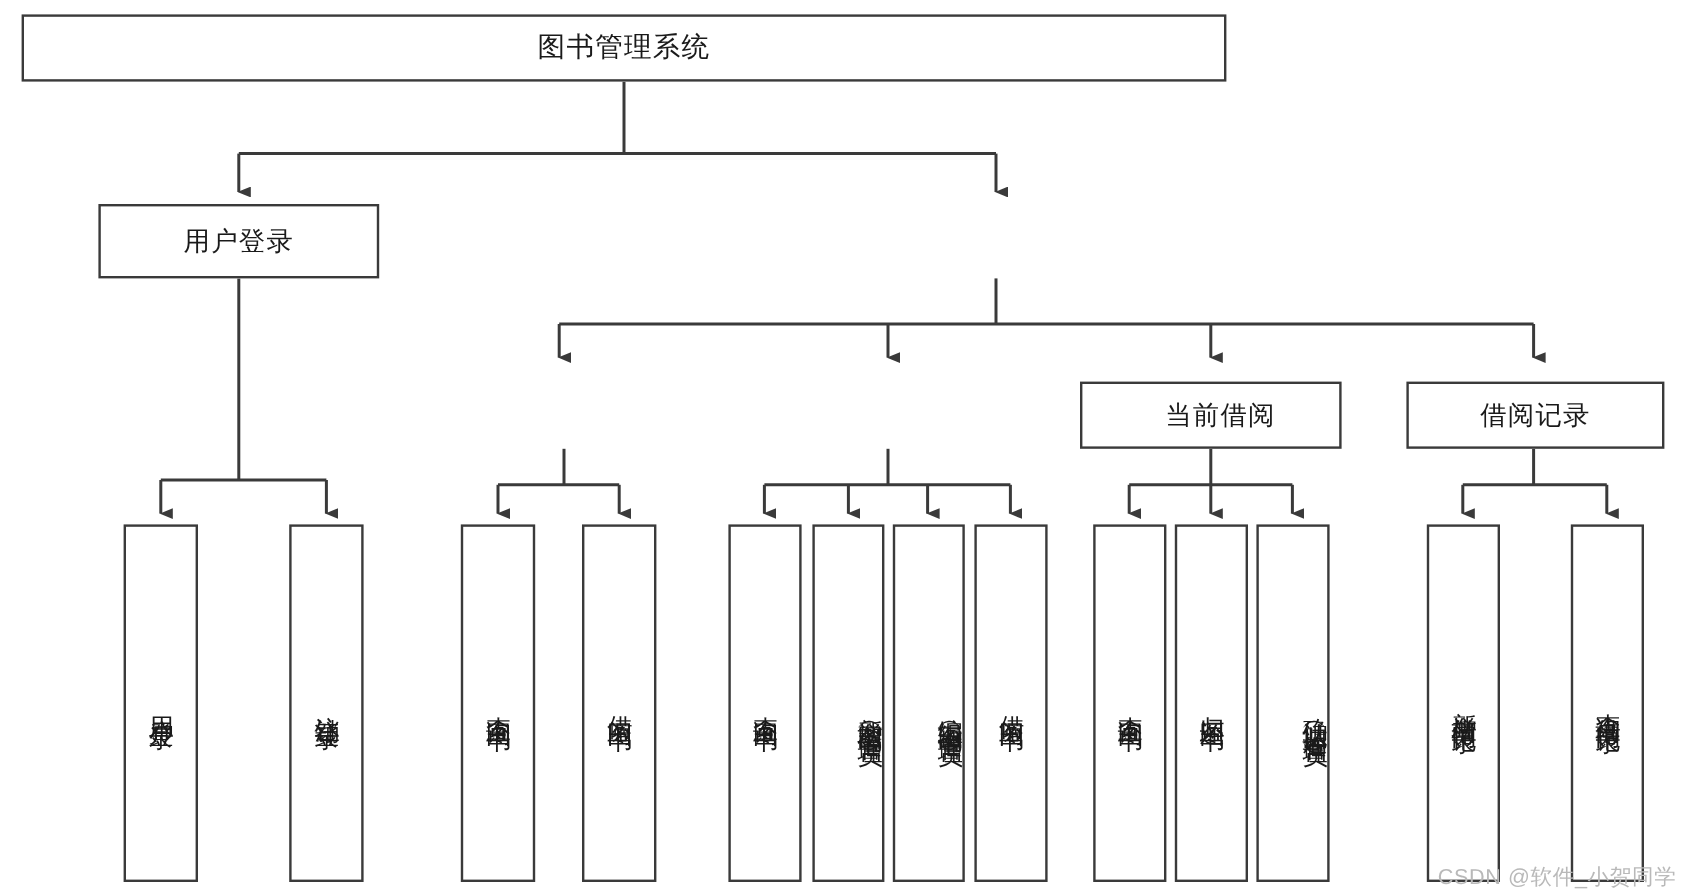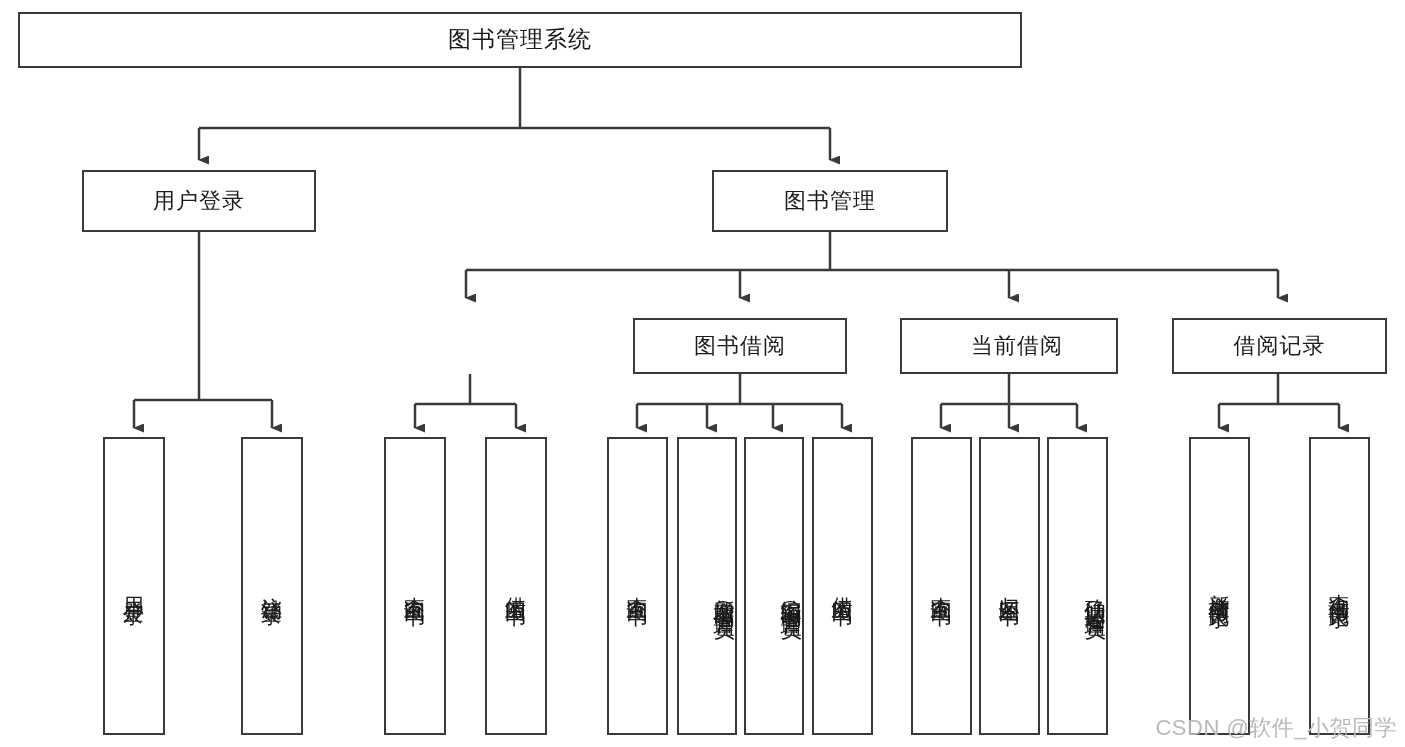--- a/index.html
+++ b/index.html
@@ -56,21 +56,21 @@
     line-height: 1.0;
   }
   .node.leaf.short-label {
     align-items: center;
     padding-top: 0;
   }
   .watermark {
     position: absolute;
     right: 8px;
     bottom: 4px;
-    font-size: 22px;
+    font-size: 18px;
     color: #b9b9b9;
     white-space: nowrap;
     z-index: 5;
     letter-spacing: 0.5px;
   }
 </style>
 </head>
 <body>
 
 <div id="diagram-root">
@@ -121,23 +121,21 @@
       <path d="M 1278 374 L 1278 404"></path>
       <path d="M 1219 404 L 1339 404"></path>
       <path d="M 1219 404 L 1219 428" marker-end="url(#arrowhead)"></path>
       <path d="M 1339 404 L 1339 428" marker-end="url(#arrowhead)"></path>
     </g>
   </svg>
 
   <div class="node horizontal root" style="left:18px; top:12px; width:1004px; height:56px;">图书管理系统</div>
 
   <div class="node horizontal" style="left:82px; top:170px; width:234px; height:62px;">用户登录</div>
-  <div class="node horizontal" style="left:712px; top:170px; width:236px; height:62px;">图书管理</div>
 
-  <div class="node horizontal" style="left:633px; top:318px; width:214px; height:56px;">图书借阅</div>
   <div class="node horizontal" style="left:900px; top:318px; width:218px; height:56px;padding-left:16px;">当前借阅</div>
   <div class="node horizontal" style="left:1172px; top:318px; width:215px; height:56px;">借阅记录</div>
 
   <div class="node leaf short-label" style="left:103px; top:437px; width:62px; height:298px;">用户登录</div>
   <div class="node leaf short-label" style="left:241px; top:437px; width:62px; height:298px;">注销登录</div>
 
   <div class="node leaf short-label" style="left:384px; top:437px; width:62px; height:298px;">查询图书</div>
   <div class="node leaf short-label" style="left:485px; top:437px; width:62px; height:298px;">借阅图书</div>
 
   <div class="node leaf short-label" style="left:607px; top:437px; width:61px; height:298px;">查询图书</div>

